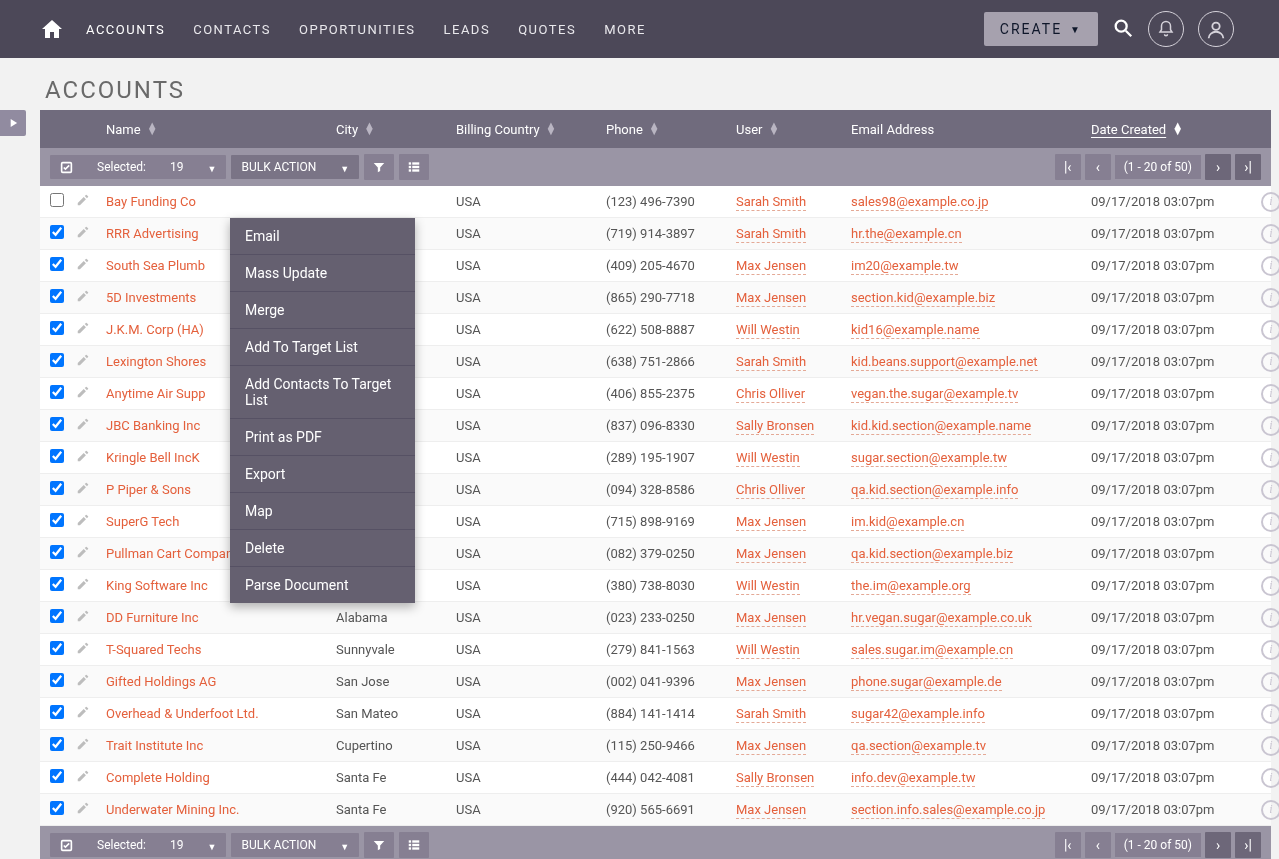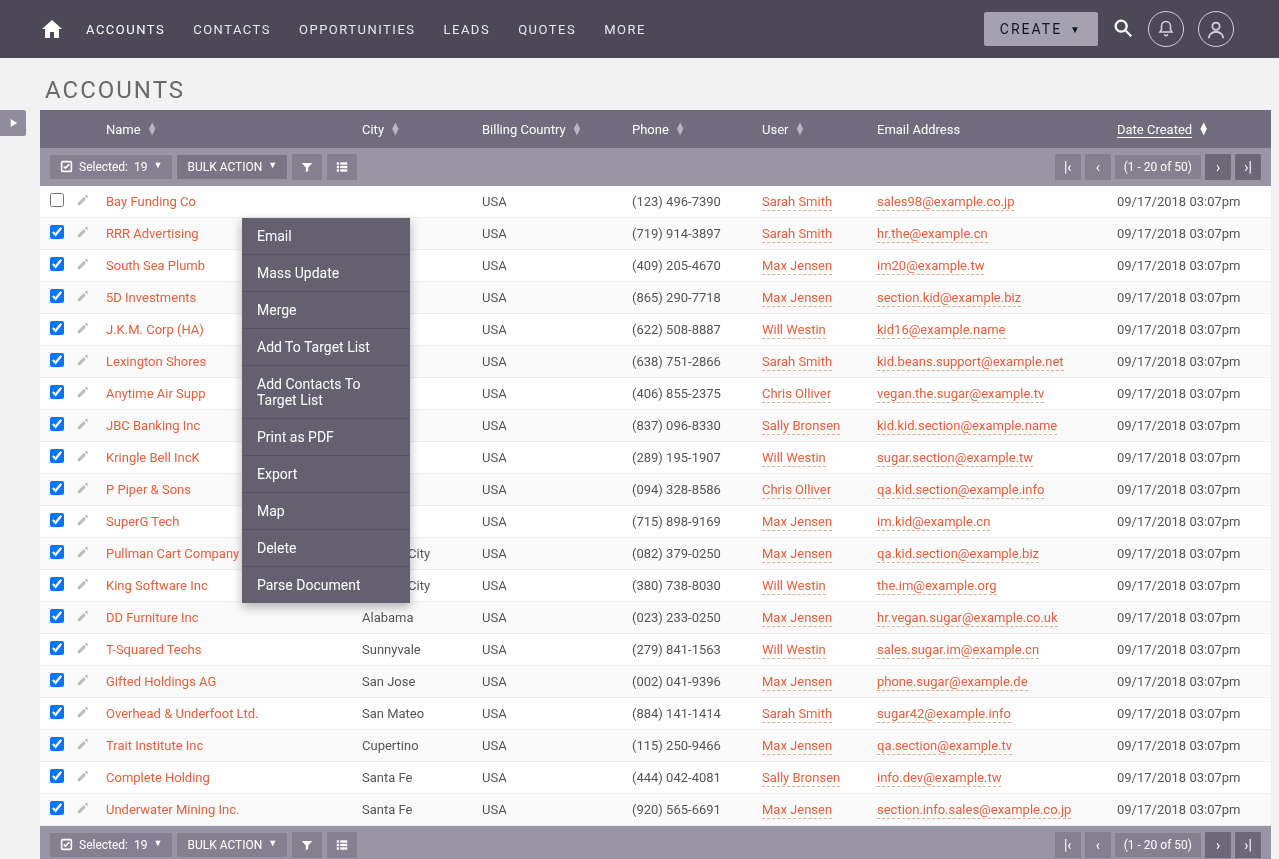--- a/index.html
+++ b/index.html
@@ -64,37 +64,37 @@
   }
   .thead .col { display:flex; align-items:center; gap:6px; cursor:pointer;text-align:center; }
   .thead .sort-ic { font-size: 11px; color: #b9b5c2; line-height:6px; }
   .thead .sort-ic.active { color:#fff;}
   .underline { text-decoration: underline; text-underline-offset:3px;}
 
   
   .c-chk   { flex: 0 0 26px; }
   .c-edit  { flex: 0 0 30px; }
   .c-name  { flex: 0 0 230px; }
-  .c-city  { flex: 0 0 120px; margin-left: 26px; }
+  .c-city  { flex: 0 0 120px; }
   .c-ctry  { flex: 0 0 150px; }
   .c-phone { flex: 0 0 130px; }
   .c-user  { flex: 0 0 115px; }
   .c-email { flex: 0 0 240px; }
   .c-date  { flex: 0 0 160px; }
   .c-info  { flex: 0 0 30px; text-align:right;}
 
   
   .toolbar {
     background: #9a95a5; height: 38px;
     display: flex; align-items: center; padding: 0 10px; gap: 5px;
     color:#fff;
   }
   .tool-btn {
-    background: #867f92; padding: 5px 10px; display:flex; align-items:flex-start;
-    gap:6px; font-size:12px; cursor:pointer; border-radius:1px;
+    background: #867f92; padding: 5px 10px; display:flex; align-items:flex-end;
+    gap:24px; font-size:12px; cursor:pointer; border-radius:1px;
   }
   .tool-btn .tri { font-size:9px;}
   .tool-icon-btn {
     background:#867f92; width:30px; height:26px; display:flex;
     align-items:center; justify-content:center; cursor:pointer; border-radius:1px;
   }
   .toolbar .pager { margin-left:auto; display:flex; align-items:center; gap:4px; }
   .pg-btn {
     background:#867f92; width:26px; height:26px; display:flex;
     align-items:center; justify-content:center; cursor:pointer; border-radius:1px;
@@ -117,24 +117,23 @@
   }
   .link-plain { color:#e4603c; cursor:pointer;}
   .info-ic {
     width:20px;height:20px;border:2px solid #c9c5d1;border-radius:50%;
     display:inline-flex;align-items:center;justify-content:center;
     color:#c9c5d1;font-style:italic;font-family:Georgia,serif;font-size:12px;cursor:pointer;
   }
 
   
   .dropdown {
-    position:absolute; left:230px; top:218px; width:168px;
+    position:absolute; left:230px; top:218px; width:185px;
     background:#656070; color:#fff; box-shadow:0 4px 10px rgba(0,0,0,.3);
     z-index:50;
-    margin-left:12px;
   }
   .dropdown .dd-item {
     padding:10px 15px; border-bottom:1px solid #565164;
     font-size:14px; cursor:pointer;
   }
   .dropdown .dd-item:last-child{border-bottom:none;}
 
   
   .toolbar.bottom { margin-top:0;}
 </style>

